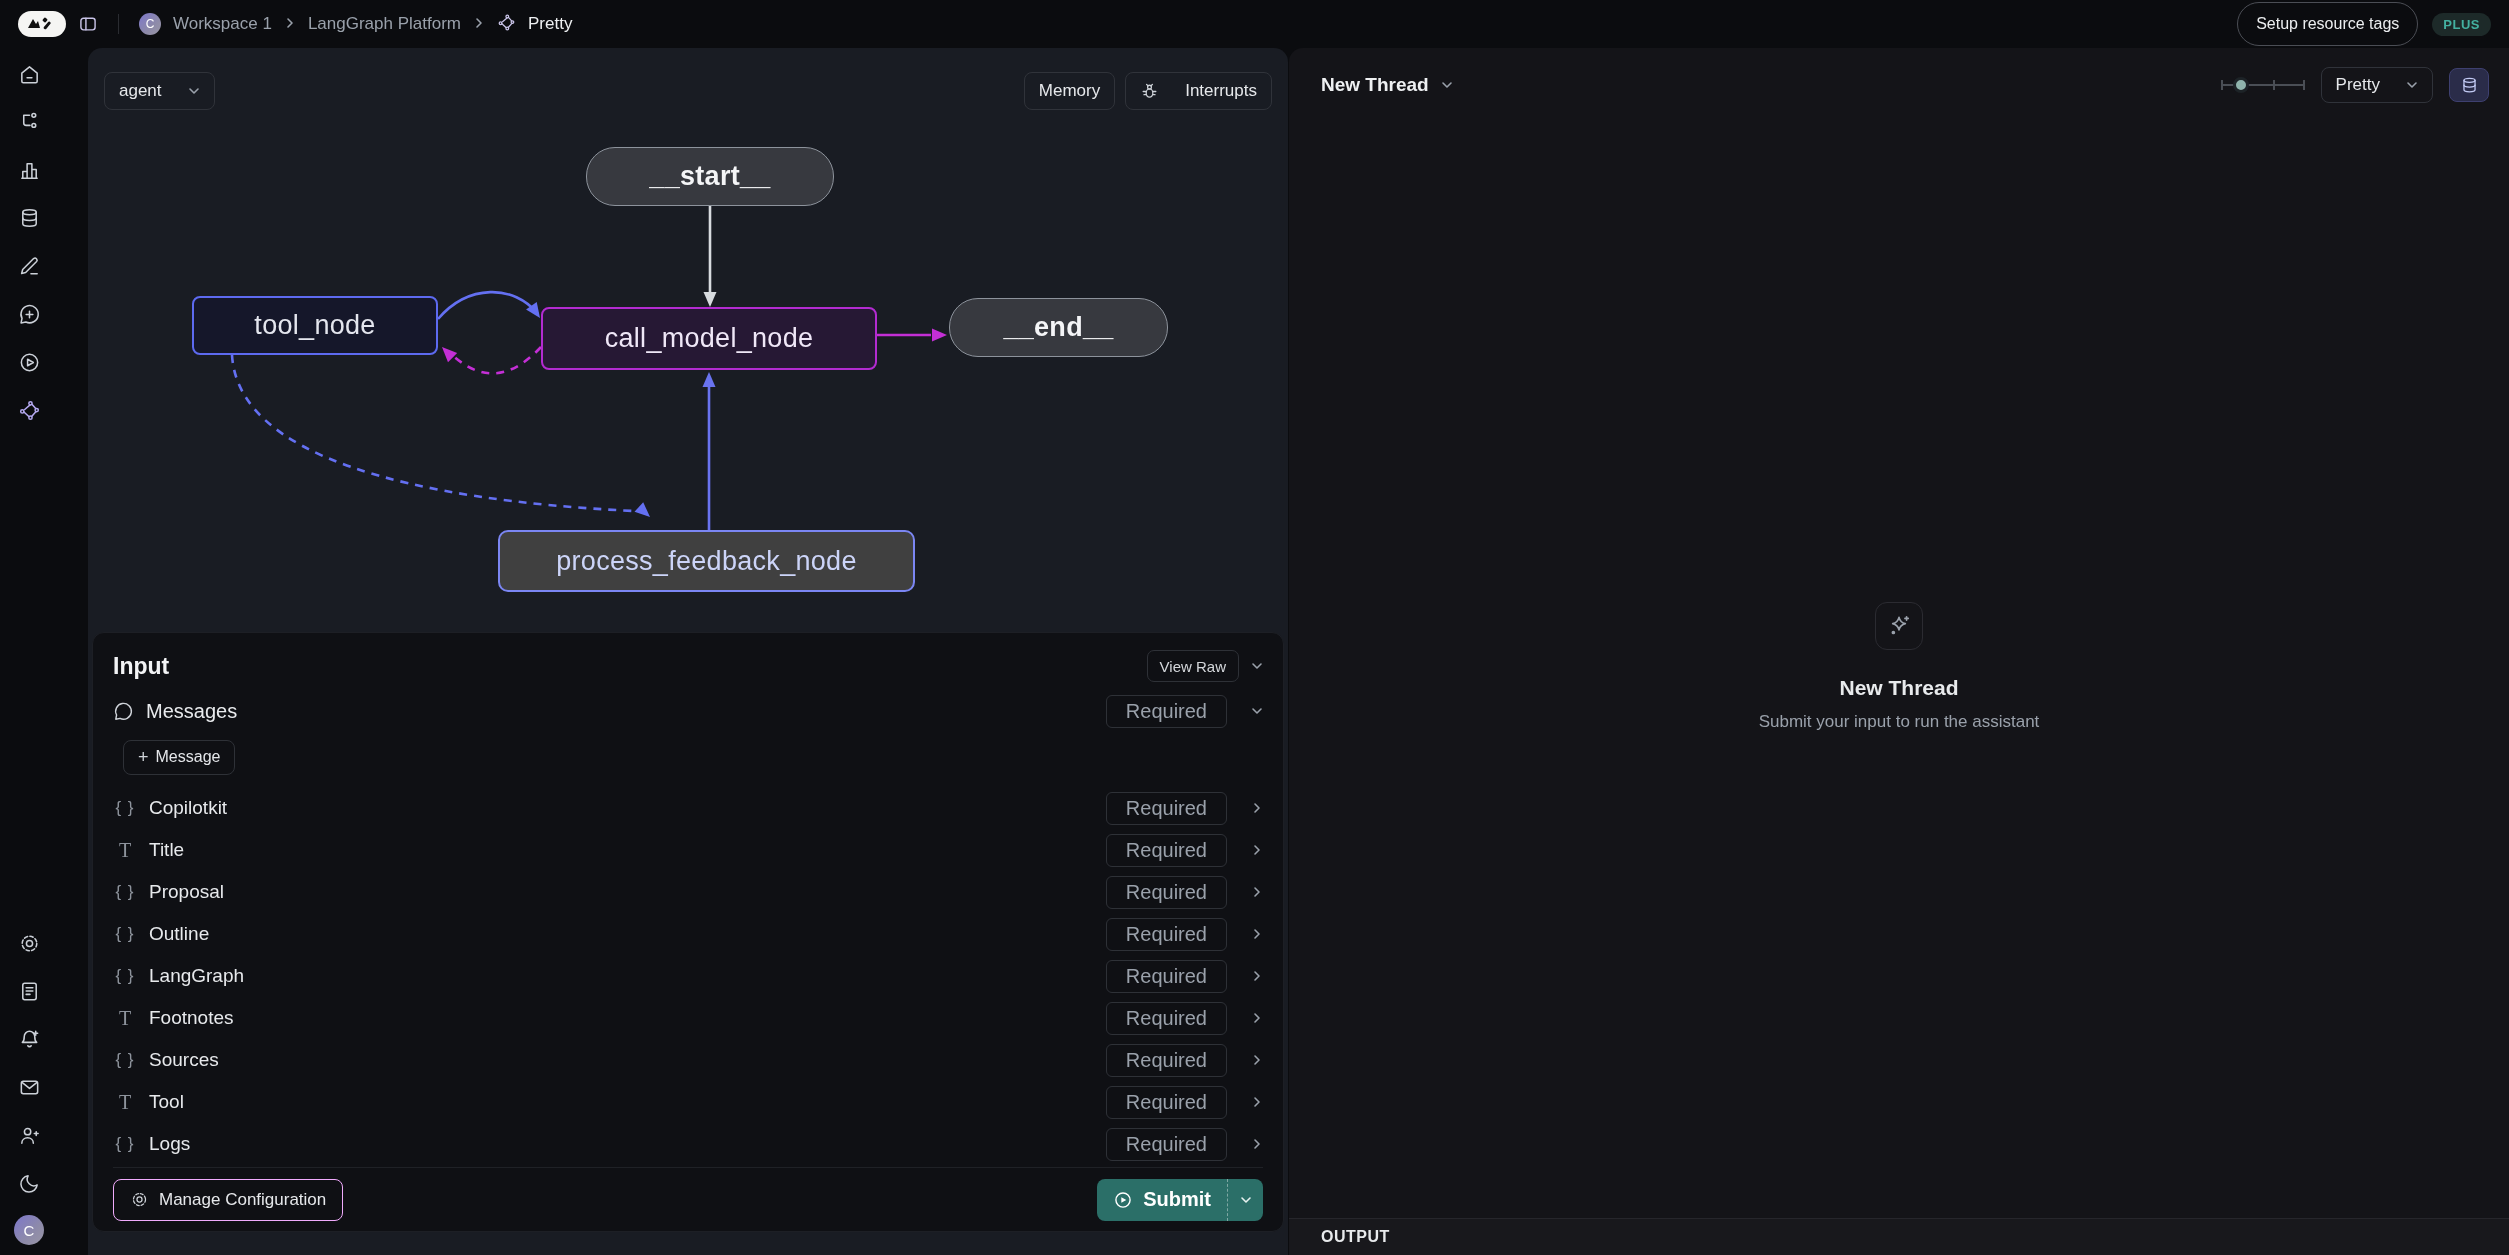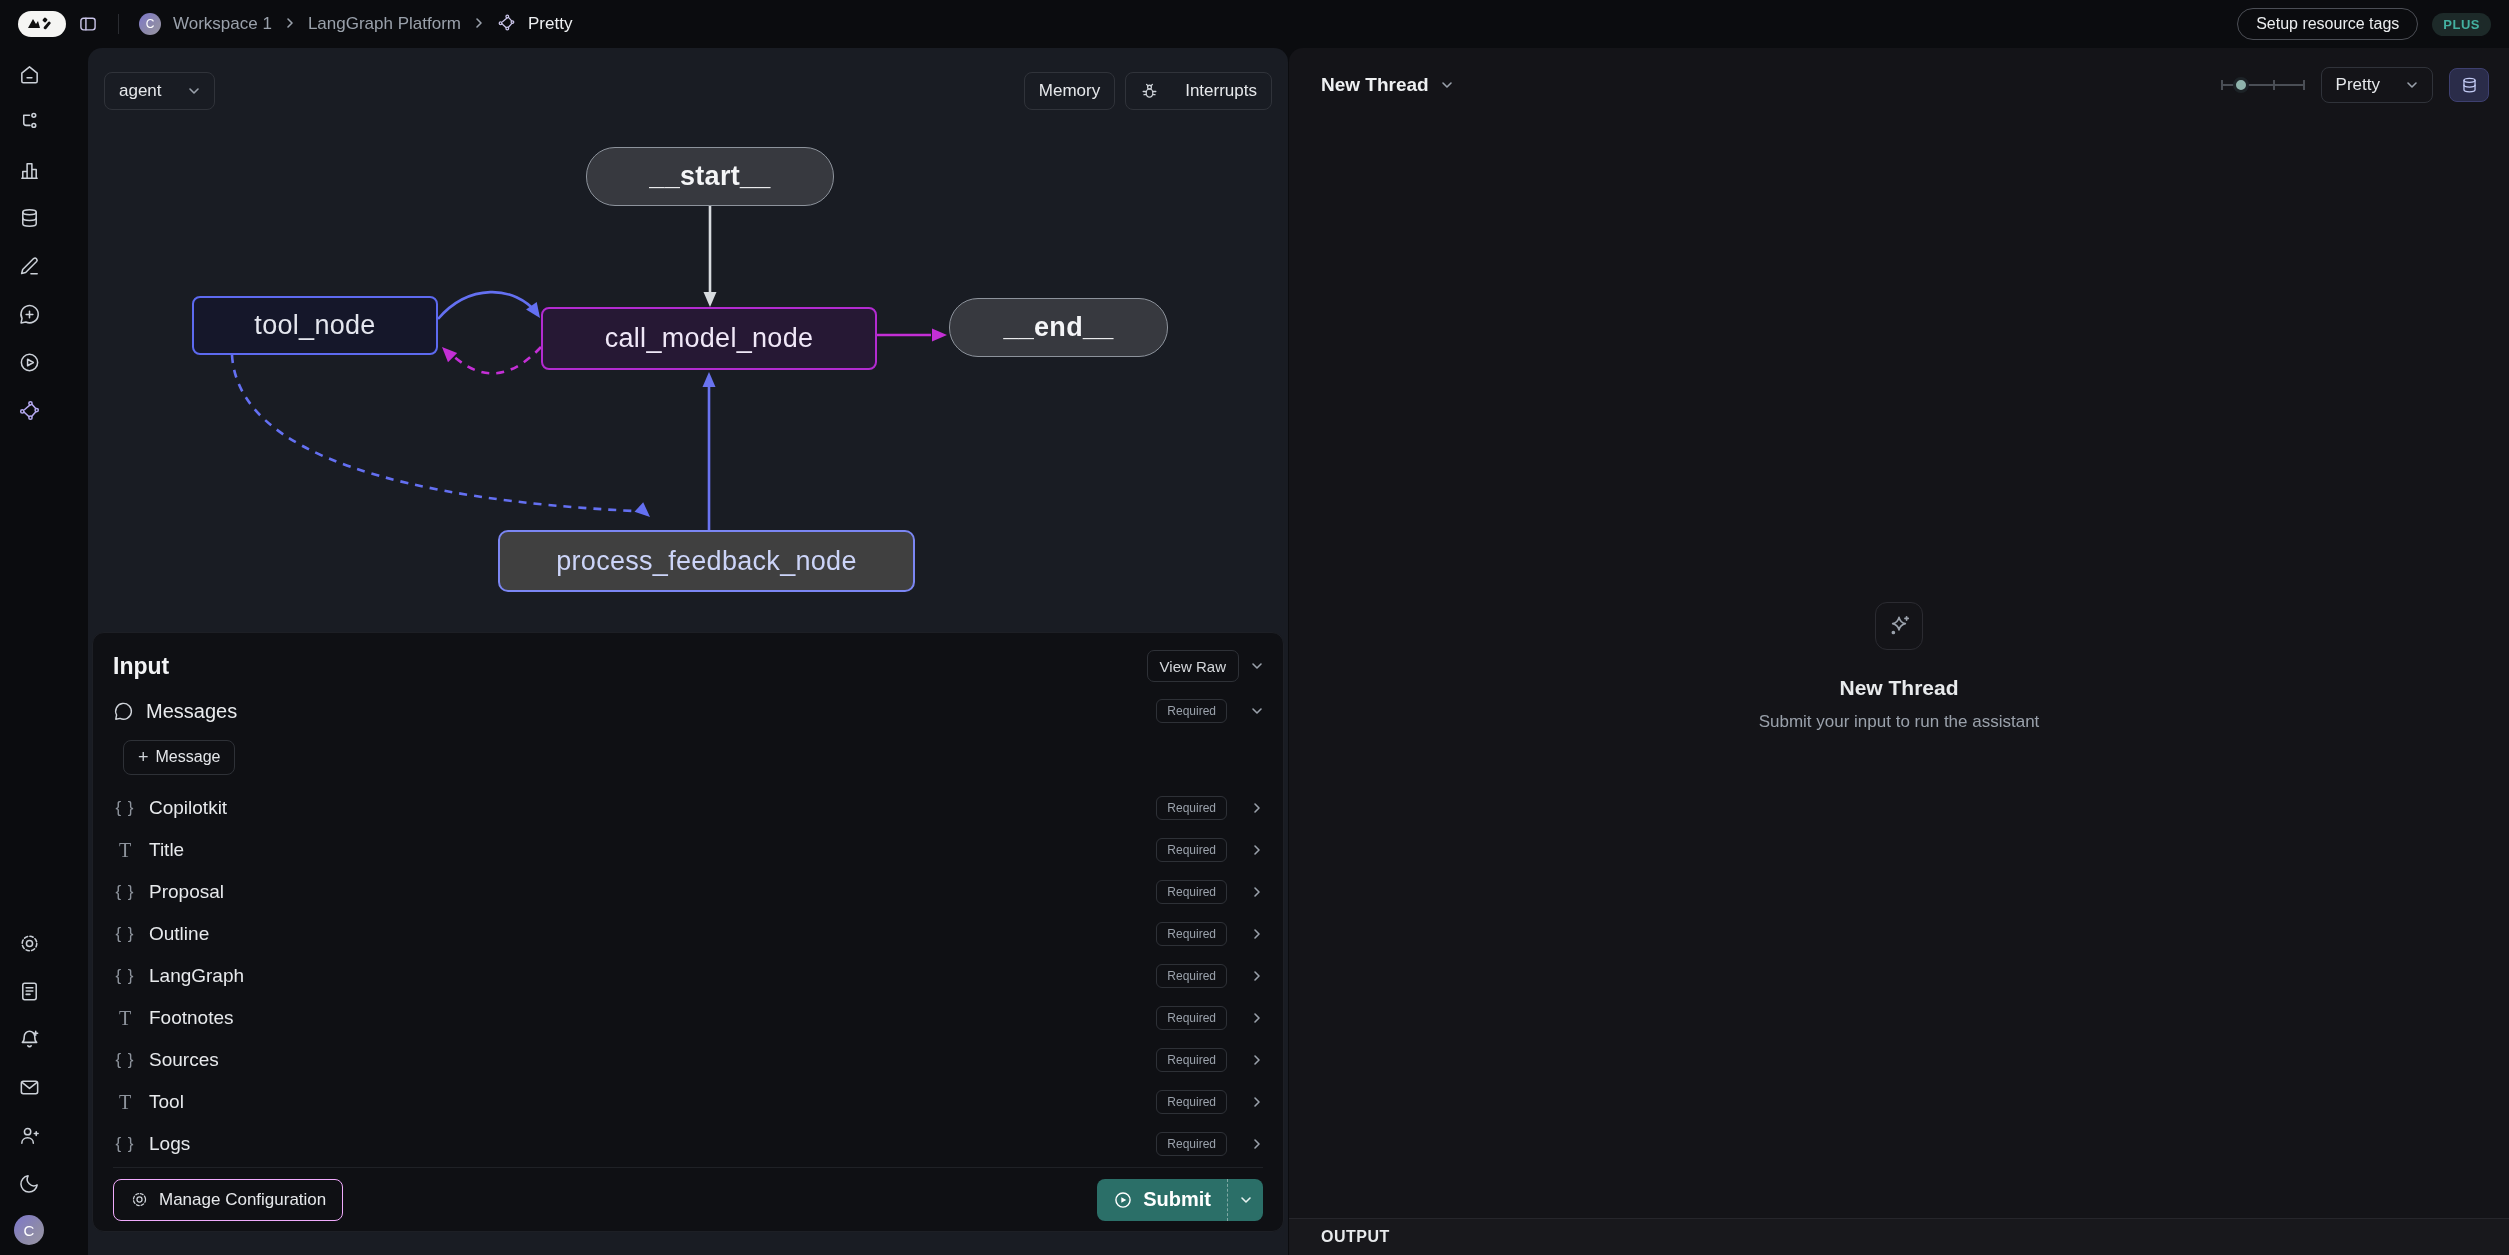--- a/index.html
+++ b/index.html
@@ -15,21 +15,21 @@
                display:flex; align-items:center; justify-content:center; gap:2px; cursor:pointer; }
   .icon-btn { background:none; border:none; cursor:pointer; display:flex; align-items:center; }
   .v-divider { width:1px; height:20px; background:#2a2c31; margin:0 8px; }
   .crumb-avatar { width:22px; height:22px; border-radius:50%;
                   background:linear-gradient(135deg,#7d77cc 0%,#8d8aa9 60%,#9a97a5 100%);
                   color:#fff; font-size:12px; display:flex; align-items:center; justify-content:center; }
   .crumb { color:#9aa1ab; font-size:17px; text-decoration:none; cursor:pointer; }
   .crumb.current { color:#eef0f2; }
   .crumb-sep svg { width:12px; height:12px; }
   .topbar-right { display:flex; align-items:center; gap:14px; }
-  .setup-btn { height:32px; padding:0 18px; border-radius:999px; background:transparent;
+  .setup-btn { height:44px; padding:0 18px; border-radius:999px; background:transparent;
                border:1px solid #4b4e55; color:#eceef0; font-size:16px; cursor:pointer;
                font-family:inherit; }
   .plus-badge { padding:4px 11px; border-radius:999px; background:#1d2a29; color:#43b0a0;
                 font-size:13px; font-weight:700; letter-spacing:0.5px; }
 
   
   .sidebar { position:absolute; left:0; top:48px; width:58px; height:1207px;
              display:flex; flex-direction:column; align-items:center; padding:2px 0 10px; }
   .side-btn { width:58px; height:48px; background:none; border:none; cursor:pointer;
               display:flex; align-items:center; justify-content:center; }
@@ -73,22 +73,22 @@
   .card-header { display:flex; align-items:center; height:46px; margin-top:10px; }
   .card-title { font-size:23px; font-weight:700; color:#f2f3f5; flex:1; }
   .view-raw-btn { height:32px; padding:0 12px; border:1px solid #2e3137; border-radius:7px;
                   background:transparent; color:#d4d7db; font-size:15px; cursor:pointer;
                   font-family:inherit;margin-left:44px; }
   .card-header .chev { margin-left:12px; cursor:pointer; }
   .messages-row { display:flex; align-items:center; height:44px; gap:12px; }
   .messages-row svg.msg { width:21px; height:21px; stroke:#cfd3d9; fill:none; stroke-width:1.6;
                           stroke-linecap:round; stroke-linejoin:round; }
   .row-label { font-size:20px; color:#e9ebee; flex:1; }
-  .req-badge { border:1px solid #2e3137; border-radius:6px; color:#9aa1ab; font-size:12px;
-               padding:4px 10px; }
+  .req-badge { border:1px solid #2e3137; border-radius:6px; color:#9aa1ab; font-size:20px;
+               padding:4px 19px; }
   .messages-row .chev, .field-row .chev { margin-left:12px; cursor:pointer; }
   .add-msg-row { height:48px; display:flex; align-items:center; padding-left:10px; }
   .add-msg-btn { height:35px; padding:0 14px; border:1px solid #2e3137; border-radius:8px;
                  background:transparent; color:#e4e6ea; font-size:16px; cursor:pointer;
                  display:inline-flex; align-items:center; gap:7px; font-family:inherit; }
   .plus-glyph { font-size:18px; color:#cfd3d9; line-height:1; }
   .field-list { margin-top:6px; }
   .field-row { display:flex; align-items:center; height:42px; gap:12px; cursor:pointer; }
   .field-icon { width:24px; text-align:center; color:#8d939c; flex:none; }
   .field-icon.braces::before { content:"{ }"; font-size:17px; letter-spacing:1px; }

